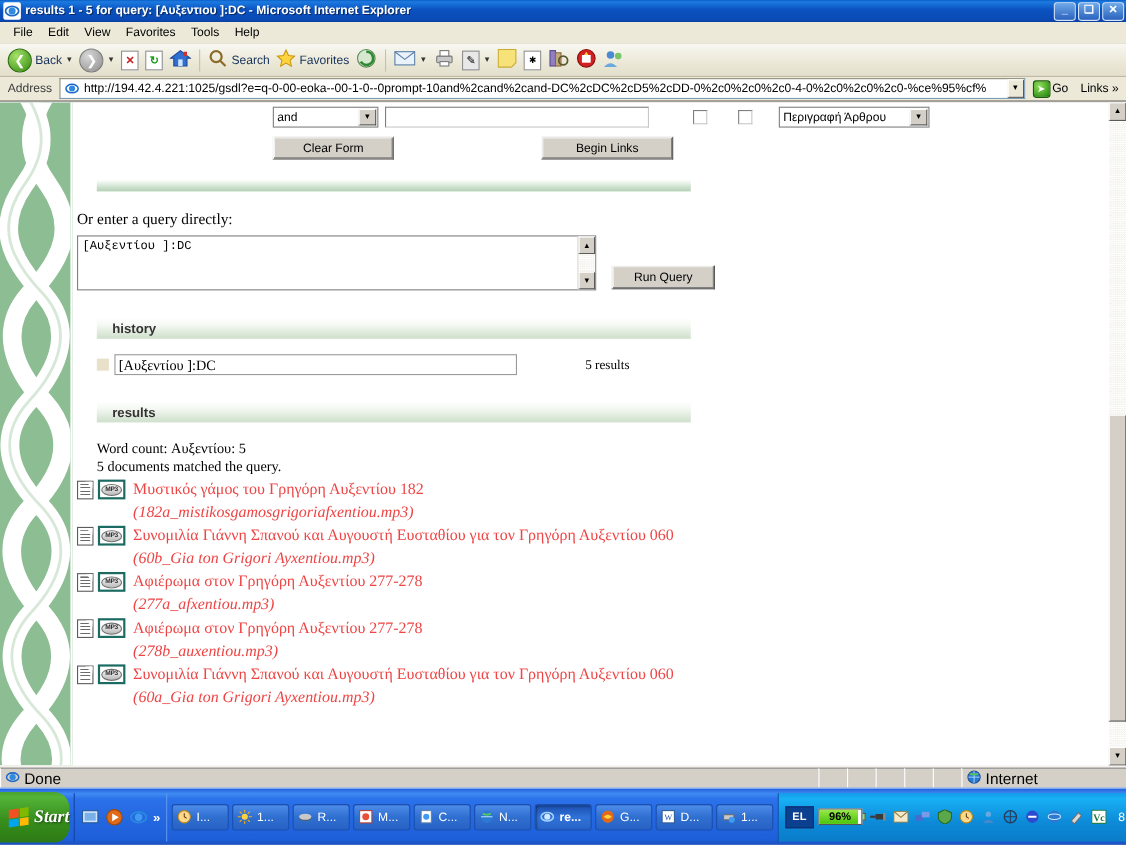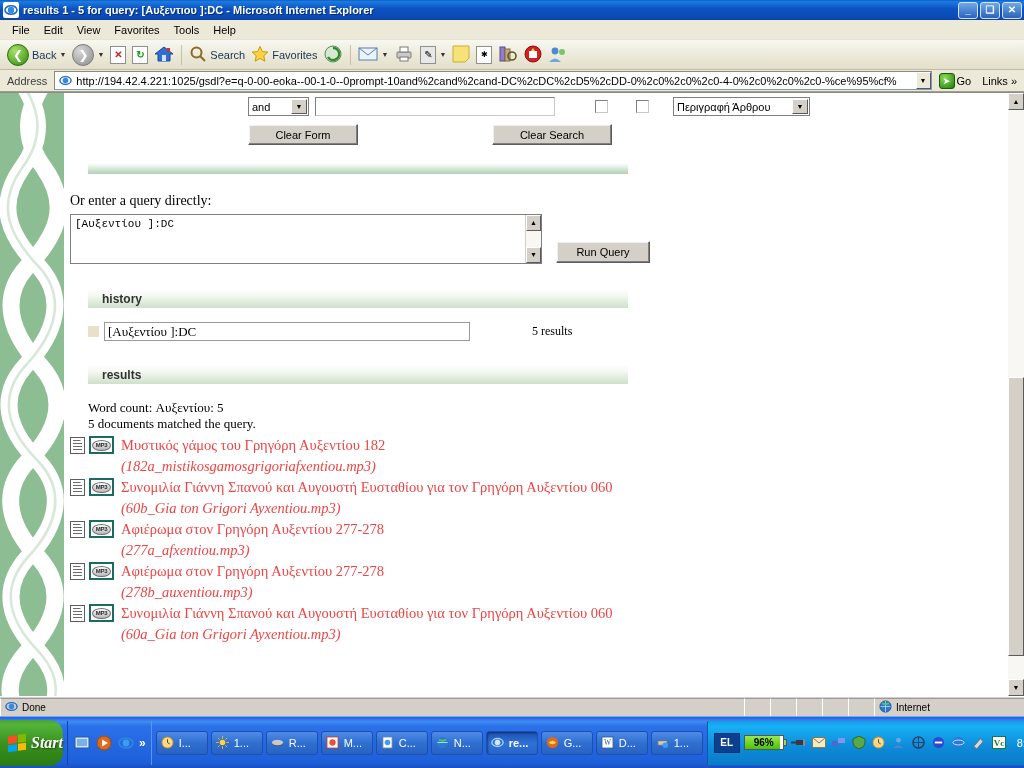--- a/index.html
+++ b/index.html
@@ -277,22 +277,22 @@
     position:absolute; left:0; right:0;
     background:#d4d0c8;
     border: 1px solid #fff; border-right-color:#5a5a5a;border-bottom-color:#5a5a5a;
   }
 
   
   #statusbar {
     height: 20px; flex: 0 0 auto;
     background: #d4d0c8;
     border-top: 1px solid #fff;
-    display: flex; align-items: center;
-    font-size: 10px;
+    display: flex; align-items: flex-end;
+    font-size: 14px;
   }
   .st-pane {
     height: 18px; display:flex; align-items:center; gap:4px;
     border-left: 1px solid #fff; border-top:1px solid #9a9a9a;
     padding: 0 4px;
   }
   #st-main { flex: 1 1 auto; }
   .st-small { width: 26px; }
   #st-zone { width: 150px; }
 
@@ -540,40 +540,40 @@
           </g>
           <g fill="none" stroke="#8dbd93" stroke-width="2.6">
             <path d="M8,-30 C40,10 48,40 22,75 C-4,112 8,142 40,175 C66,205 56,240 26,272 C-2,303 6,336 38,368 C66,398 58,432 28,464 C0,495 8,528 40,560 C66,590 58,618 30,645" opacity="0.35"></path>
           </g>
         </svg>
       </div>
 
       <div id="content">
 
         <div class="form-row">
-          <span class="sel" style="width:61px;">
+          <span class="sel" style="width:96px;">
             <span>and</span>
             <span class="arrowbox">▼</span>
           </span>
           <span class="txt-in" style="width:240px;"></span>
           <span style="width:28px;"></span>
           <span class="cbx"></span>
           <span style="width:16px;"></span>
           <span class="cbx"></span>
           <span style="width:12px;"></span>
           <span class="sel" style="width:137px;">
             <span>Περιγραφή Άρθρου</span>
             <span class="arrowbox">▼</span>
           </span>
         </div>
 
         <div class="btnrow">
           <span class="btn" style="width:110px;height:21px;">Clear Form</span>
           <span style="display:inline-block;width:134px;"></span>
-          <span class="btn" style="width:120px;height:21px;">Clear Search</span>
+          <span class="btn" style="width:120px;height:21px;">Begin Links</span>
         </div>
 
         <div class="divider-bar"></div>
 
         <div style="margin-left:4px;margin-top:19px;" class="lbl-serif">Or enter a query directly:</div>
 
         <div class="ta-wrap" style="margin-left:4px;margin-top:5px;">
           <span class="textarea">
             <span class="ta-body">[Αυξεντίου ]:DC</span>
             <span class="ta-sb">

